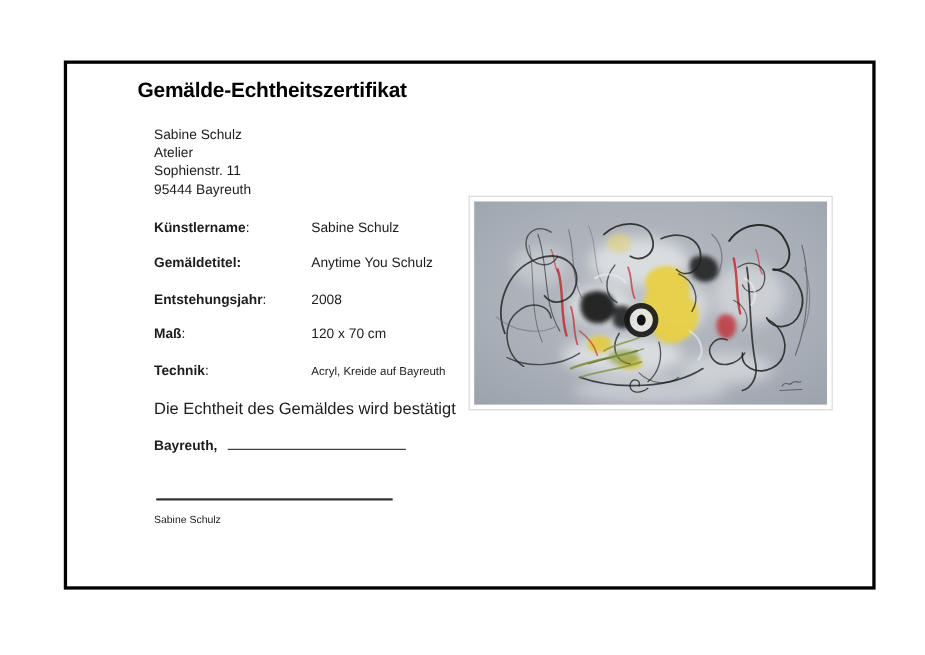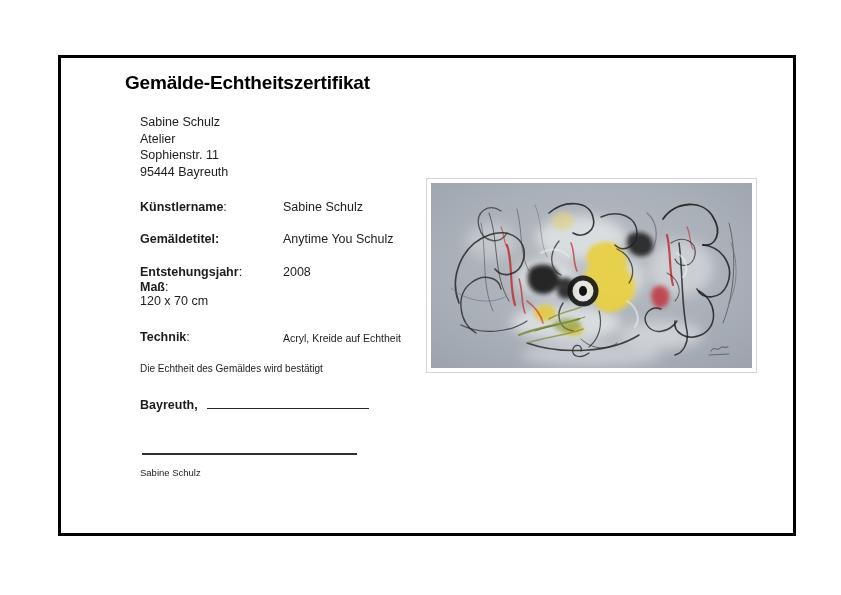--- a/index.html
+++ b/index.html
@@ -40,27 +40,27 @@
     display: flex;
     align-items: flex-start;
     font-size: 12.5px;
   }
   .field-row .label-cell { width: 143px; }
   .field-label { font-weight: bold; }
   .field-colon { font-weight: normal; }
   .row-0 { top: 200px; }
   .row-1 { top: 232px; }
   .row-2 { top: 265px; }
-  .row-3 { top: 280px; flex-direction: column; }
+  .row-3 { top: 296px; }
   .row-4 { top: 330px; }
   .row-4 .field-value { font-size: 10.5px; padding-top: 2px; }
   .statement {
     position: absolute;
     left: 140px; top: 363px;
-    font-size: 10px;
+    font-size: 15px;
     text-align: center;
   }
   .place-line {
     position: absolute;
     left: 140px; top: 396px;
     font-size: 12.5px;
     font-weight: bold;
   }
   .date-blank {
     display: inline-block;
@@ -119,21 +119,21 @@
   <div class="field-row row-2">
     <span class="label-cell"><span class="field-label">Entstehungsjahr</span><span class="field-colon">:</span></span>
     <span class="field-value">2008</span>
   </div>
   <div class="field-row row-3">
     <span class="label-cell"><span class="field-label">Maß</span><span class="field-colon">:</span></span>
     <span class="field-value">120 x 70 cm</span>
   </div>
   <div class="field-row row-4">
     <span class="label-cell"><span class="field-label">Technik</span><span class="field-colon">:</span></span>
-    <span class="field-value">Acryl, Kreide auf Echtheit</span>
+    <span class="field-value">Acryl, Kreide auf Bayreuth</span>
   </div>
 
   <div class="statement">Die Echtheit des Gemäldes wird bestätigt</div>
 
   <div class="place-line">
     <span>Bayreuth,</span><span class="date-blank"></span>
   </div>
 
   <div class="signature-line"></div>
   <div class="signature-name">Sabine Schulz</div>

